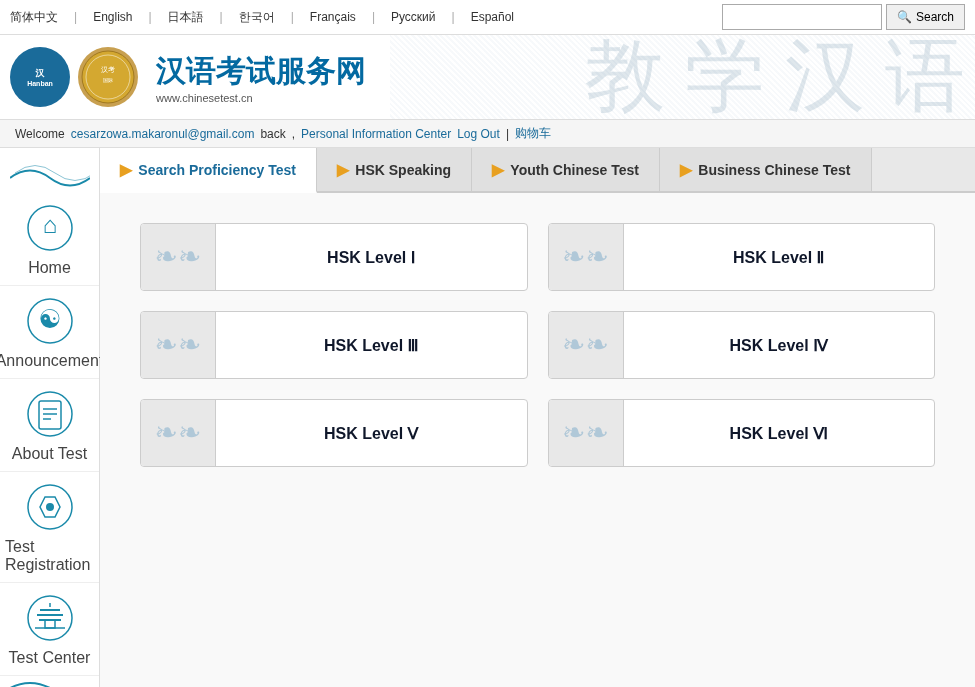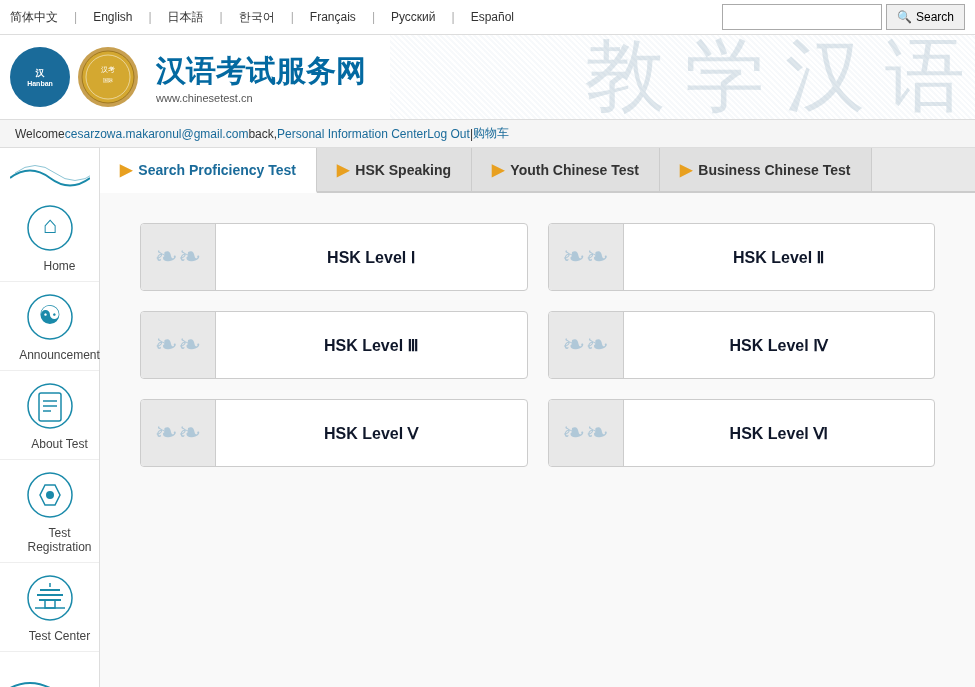--- a/index.html
+++ b/index.html
@@ -112,21 +112,21 @@
 
     
     .welcome-bar {
       background: #f5f5f5;
       border-bottom: 1px solid #ddd;
       padding: 5px 15px;
       font-size: 12px;
       color: #333;
       display: flex;
       align-items: center;
-      gap: 0;
+      gap: 6px;
     }
     .welcome-bar a { color: #1a6b9a; text-decoration: none; cursor: pointer; }
 
     
     .main-layout {
       display: flex;
       min-height: 560px;
     }
 
     
@@ -154,25 +154,24 @@
       align-items: center;
       padding: 8px 5px;
       cursor: pointer;
       border-bottom: 1px solid #eee;
     }
     .sidebar-icon {
       width: 54px; height: 54px;
       display: flex; align-items: center; justify-content: center;
     }
     .sidebar-label {
-      font-size: 12px;
+      font-size: 16px;
       color: #444;
-      text-align: center;
+      text-align: left;
       margin-top: 4px;
-      margin-left: 20px;
     }
 
     
     .icon-home svg, .icon-announcement svg, .icon-about svg, .icon-registration svg, .icon-center svg {
       width: 50px; height: 50px;
     }
 
     
     .content-area {
       flex: 1;

